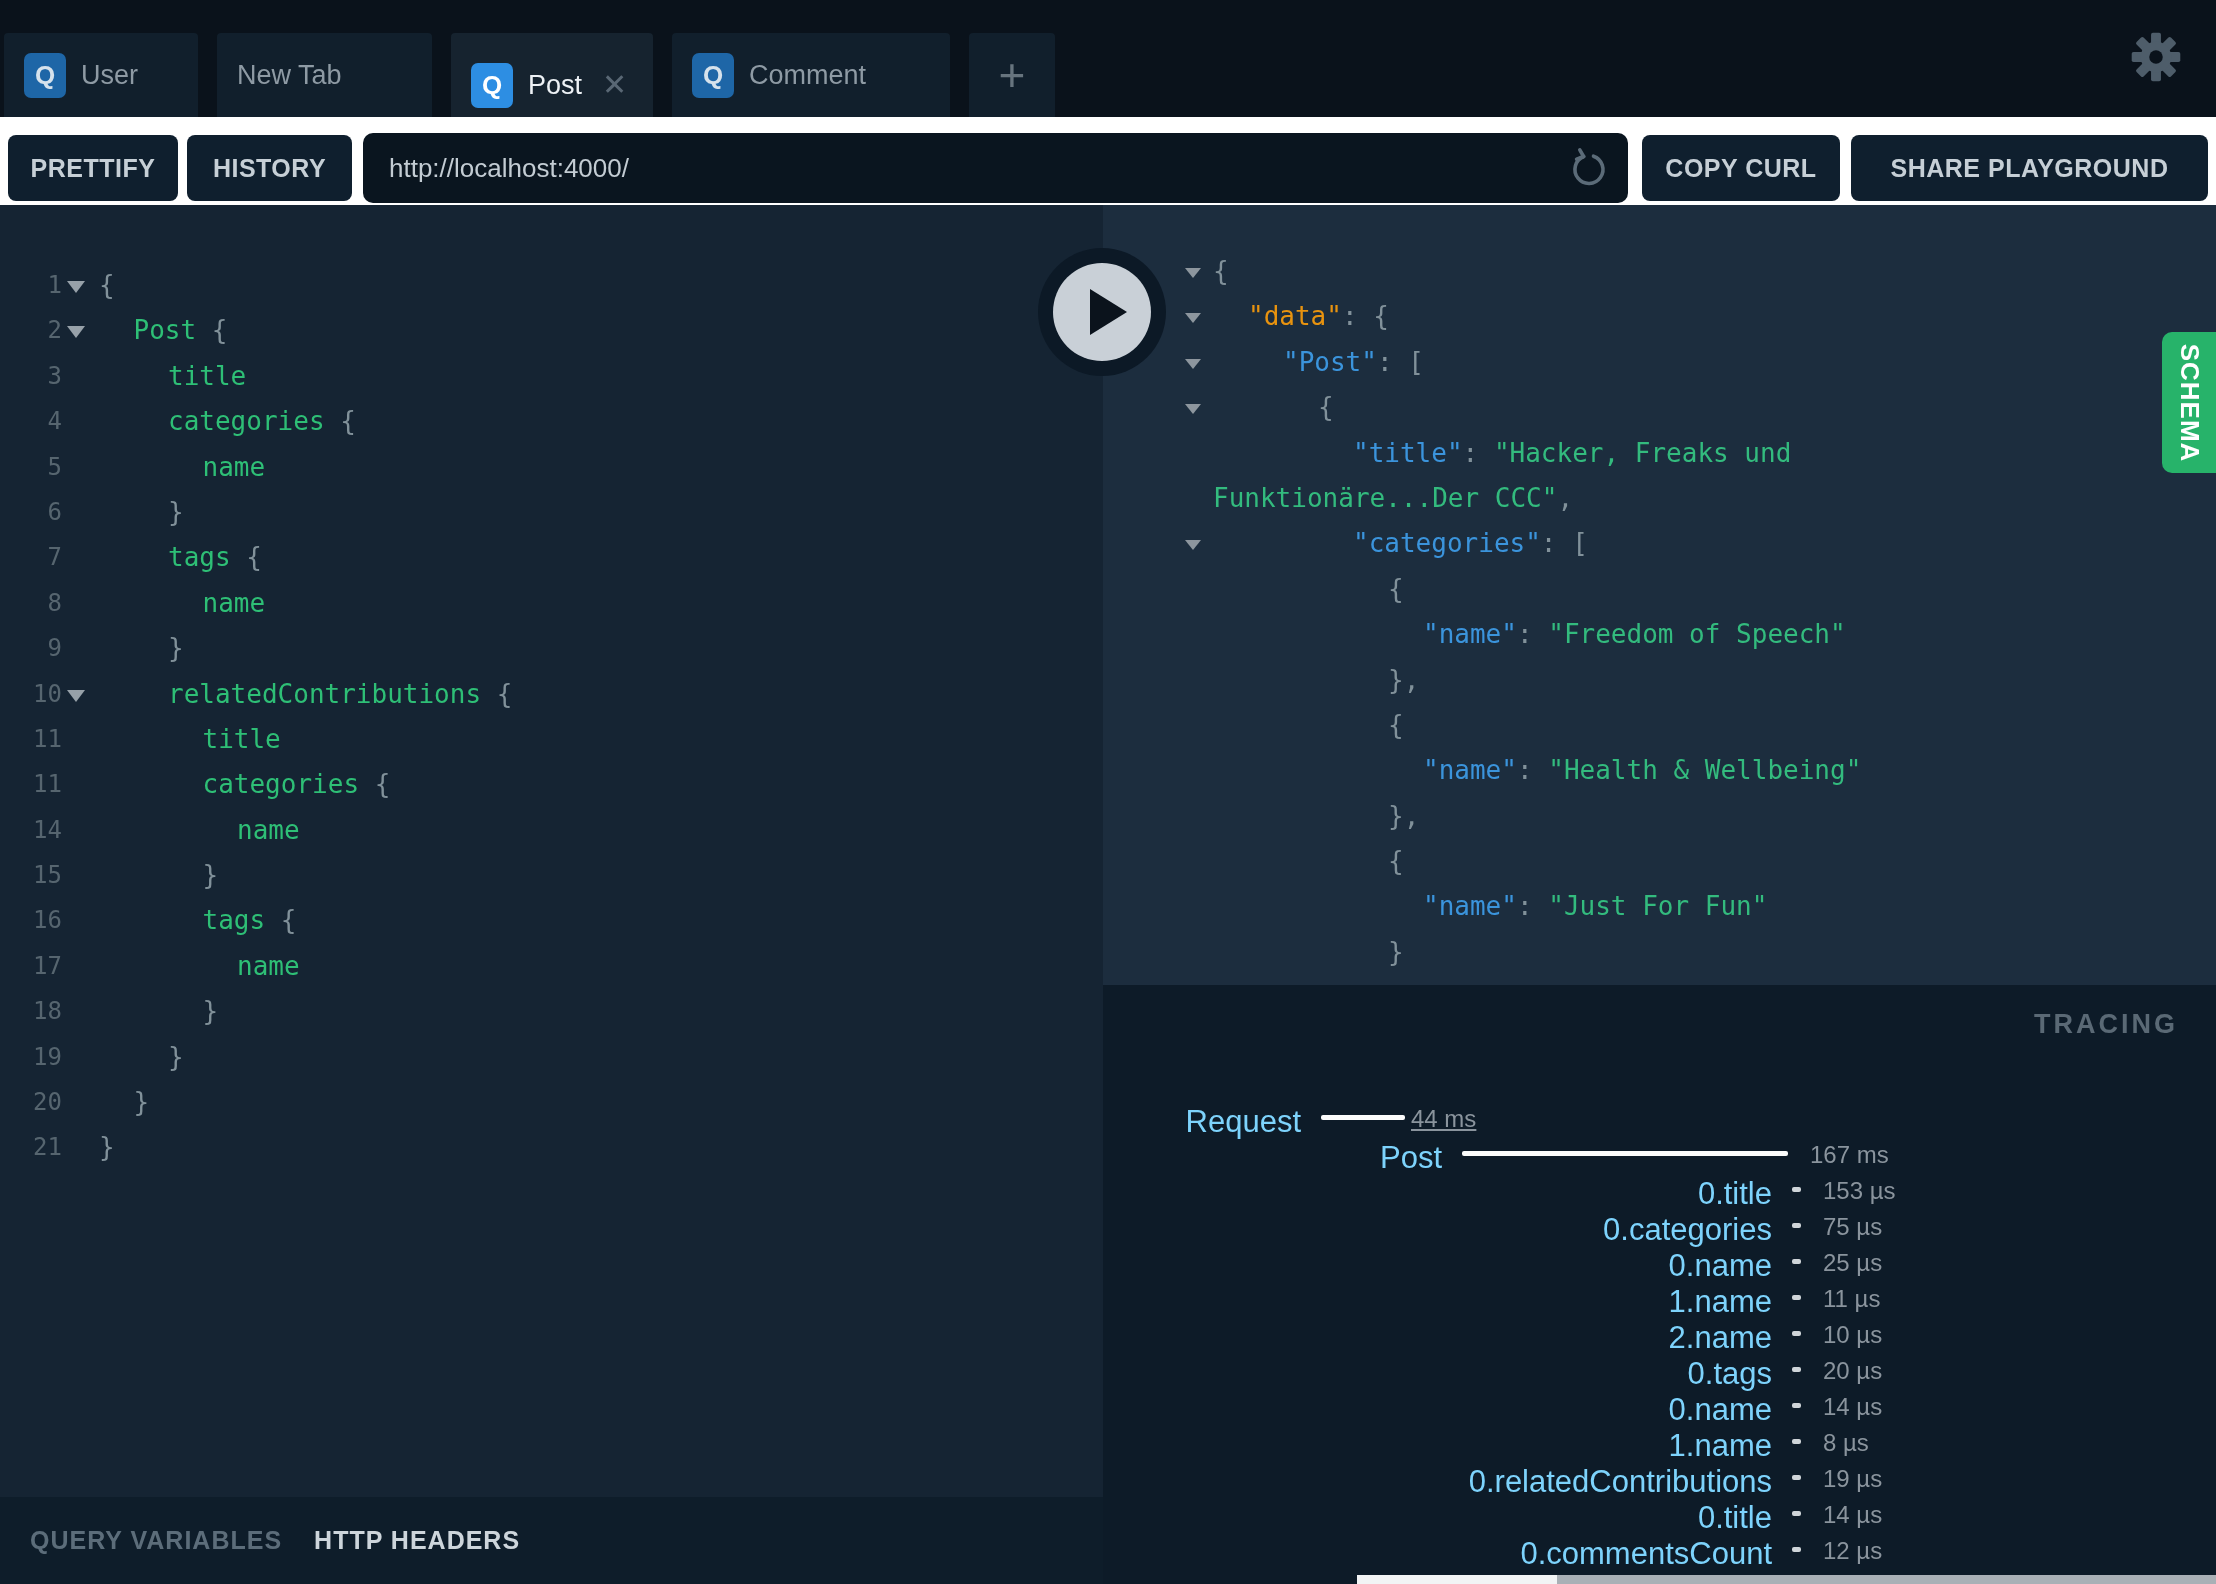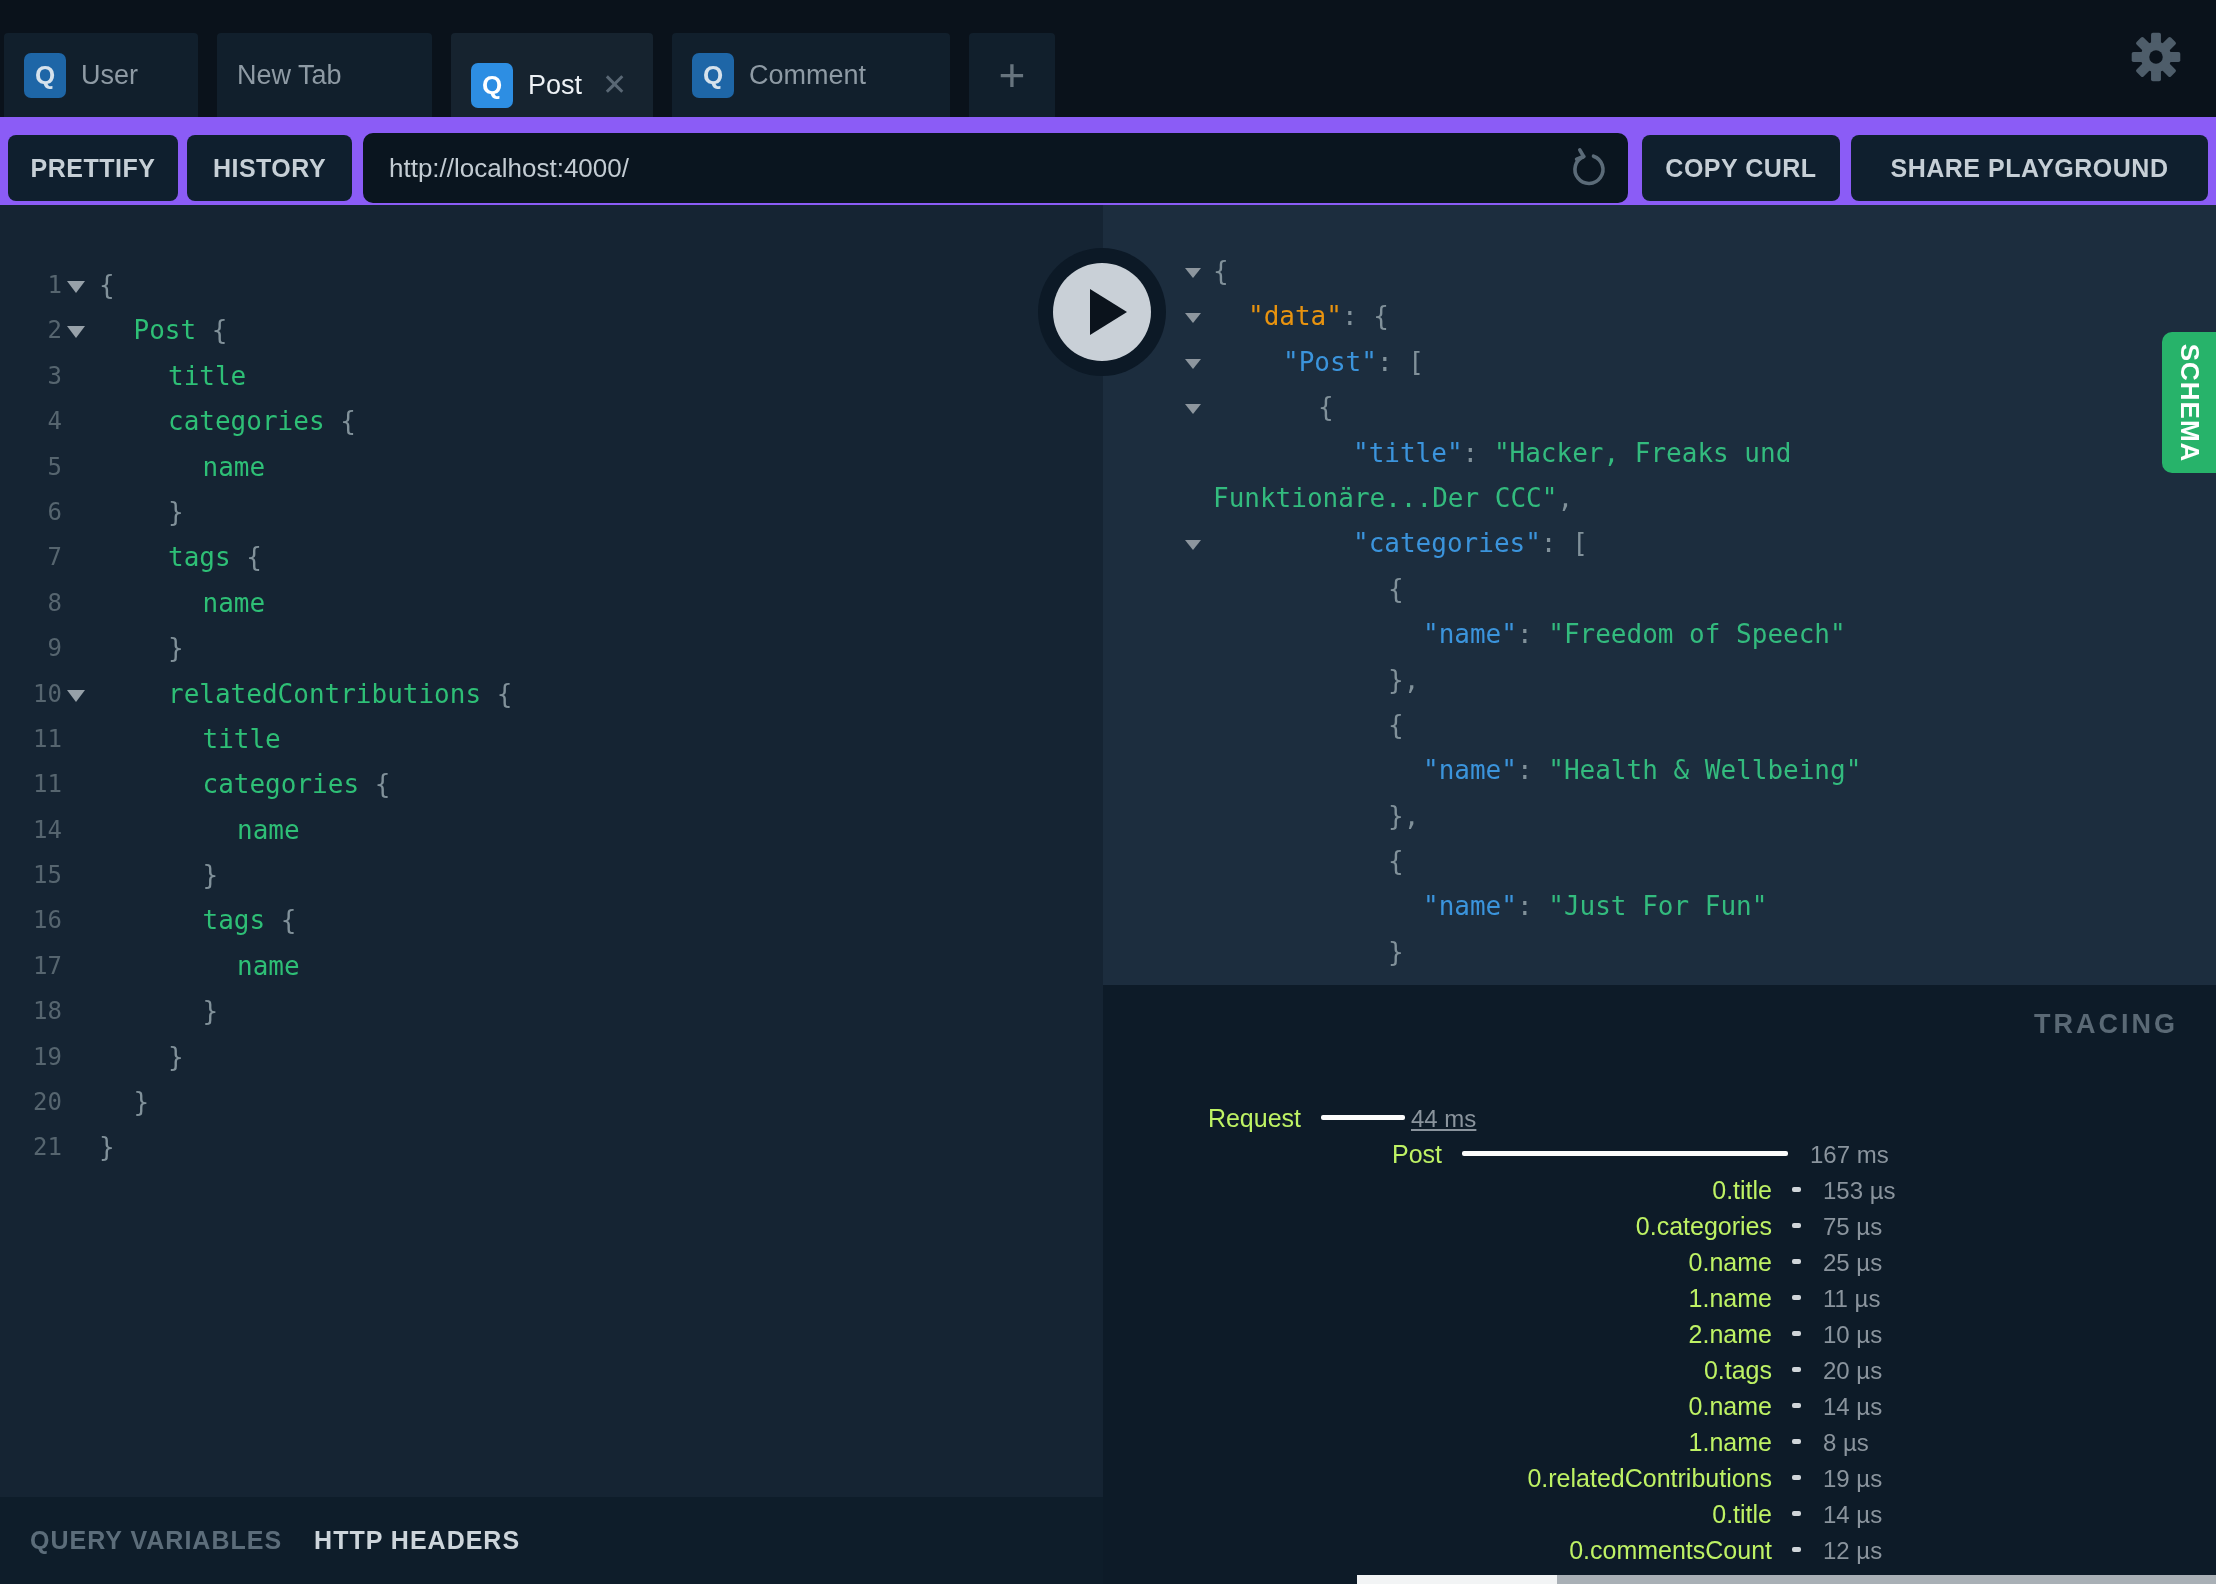--- a/index.html
+++ b/index.html
@@ -15,21 +15,21 @@
   .tab.active{height:104px;background:#16232f;color:#edf1f5;}
   .qbadge{display:inline-flex;align-items:center;justify-content:center;width:42px;height:45px;
           border-radius:7px;background:#2d8ee3;color:#fff;font-weight:bold;font-size:26px;margin-right:15px;flex:0 0 auto;}
   .qbadge.dim{background:#1e66a7;color:#d6e2ec;}
   .tab-close{margin-left:20px;color:#596774;font-size:30px;line-height:1;}
   .tab-plus{width:86px;height:84px;background:#111f2c;border-radius:4px 4px 0 0;display:flex;
             align-items:center;justify-content:center;color:#67747e;font-size:46px;font-weight:300;cursor:pointer;}
   .gear{position:absolute;right:33px;top:30px;width:54px;height:54px;cursor:pointer;}
 
   
-  .toolbar{position:absolute;left:0;top:117px;width:2216px;height:88px;background:#8b5cf6;}
+  .toolbar{position:absolute;left:0;top:117px;width:2216px;height:88px;background:#ffffff;}
   .tbtn{position:absolute;top:18px;height:66px;background:#0f1f2e;border:none;border-radius:8px;
         color:#c6cfd6;font-family:"Liberation Sans",sans-serif;font-weight:bold;font-size:25px;
         letter-spacing:.5px;cursor:pointer;}
   .urlbar{position:absolute;left:363px;top:16px;width:1265px;height:70px;background:#0a151f;
           border-radius:10px;box-sizing:border-box;display:flex;align-items:center;padding:0 18px 0 26px;}
   .url-text{flex:1;color:#c3ccd3;font-size:26px;}
   .reload{width:44px;height:44px;flex:0 0 auto;cursor:pointer;}
 
   
   .editor-pane{position:absolute;left:0;top:205px;width:1103px;height:1292px;background:#152433;
@@ -59,21 +59,21 @@
   
   .schema-tab{position:absolute;left:2162px;top:332px;width:54px;height:141px;background:#27b36a;
               border-radius:10px 0 0 10px;cursor:pointer;z-index:6;overflow:visible;}
   .schema-tab span{position:absolute;left:50%;top:50%;transform:translate(-50%,-50%) rotate(90deg);
                    color:#fff;font-weight:bold;font-size:26px;letter-spacing:1px;white-space:nowrap;}
 
   
   .tracing{position:absolute;left:1103px;top:985px;width:1113px;height:599px;background:#0d1b28;overflow:hidden;}
   .tracing-title{position:absolute;top:24px;right:38px;color:#5a6975;font-weight:bold;font-size:27px;letter-spacing:3px;}
   .trow{position:absolute;left:0;width:100%;height:36px;}
-  .trow .tlabel{position:absolute;top:4px;color:#bef264;font-size:25px;white-space:nowrap;}
+  .trow .tlabel{position:absolute;top:4px;color:#7dd3fc;font-size:31px;white-space:nowrap;}
   .trow .tbar{position:absolute;top:15px;height:5px;border-radius:2px;background:#fbfcfc;}
   .trow .tdash{position:absolute;top:15px;width:9px;height:5px;border-radius:2px;background:#cfd5d9;}
   .trow .tvalue{position:absolute;top:5px;color:#8a949d;font-size:24px;white-space:nowrap;}
 
   
   .bottombar{position:absolute;left:0;top:1497px;width:1103px;height:87px;background:#0e1d2a;
              display:flex;align-items:center;padding-left:30px;box-sizing:border-box;gap:32px;}
   .bb-dim{color:#5c6d7a;font-weight:bold;font-size:25px;letter-spacing:1px;cursor:pointer;}
   .bb-bright{color:#cdd5db;font-weight:bold;font-size:25px;letter-spacing:1px;cursor:pointer;}
 

